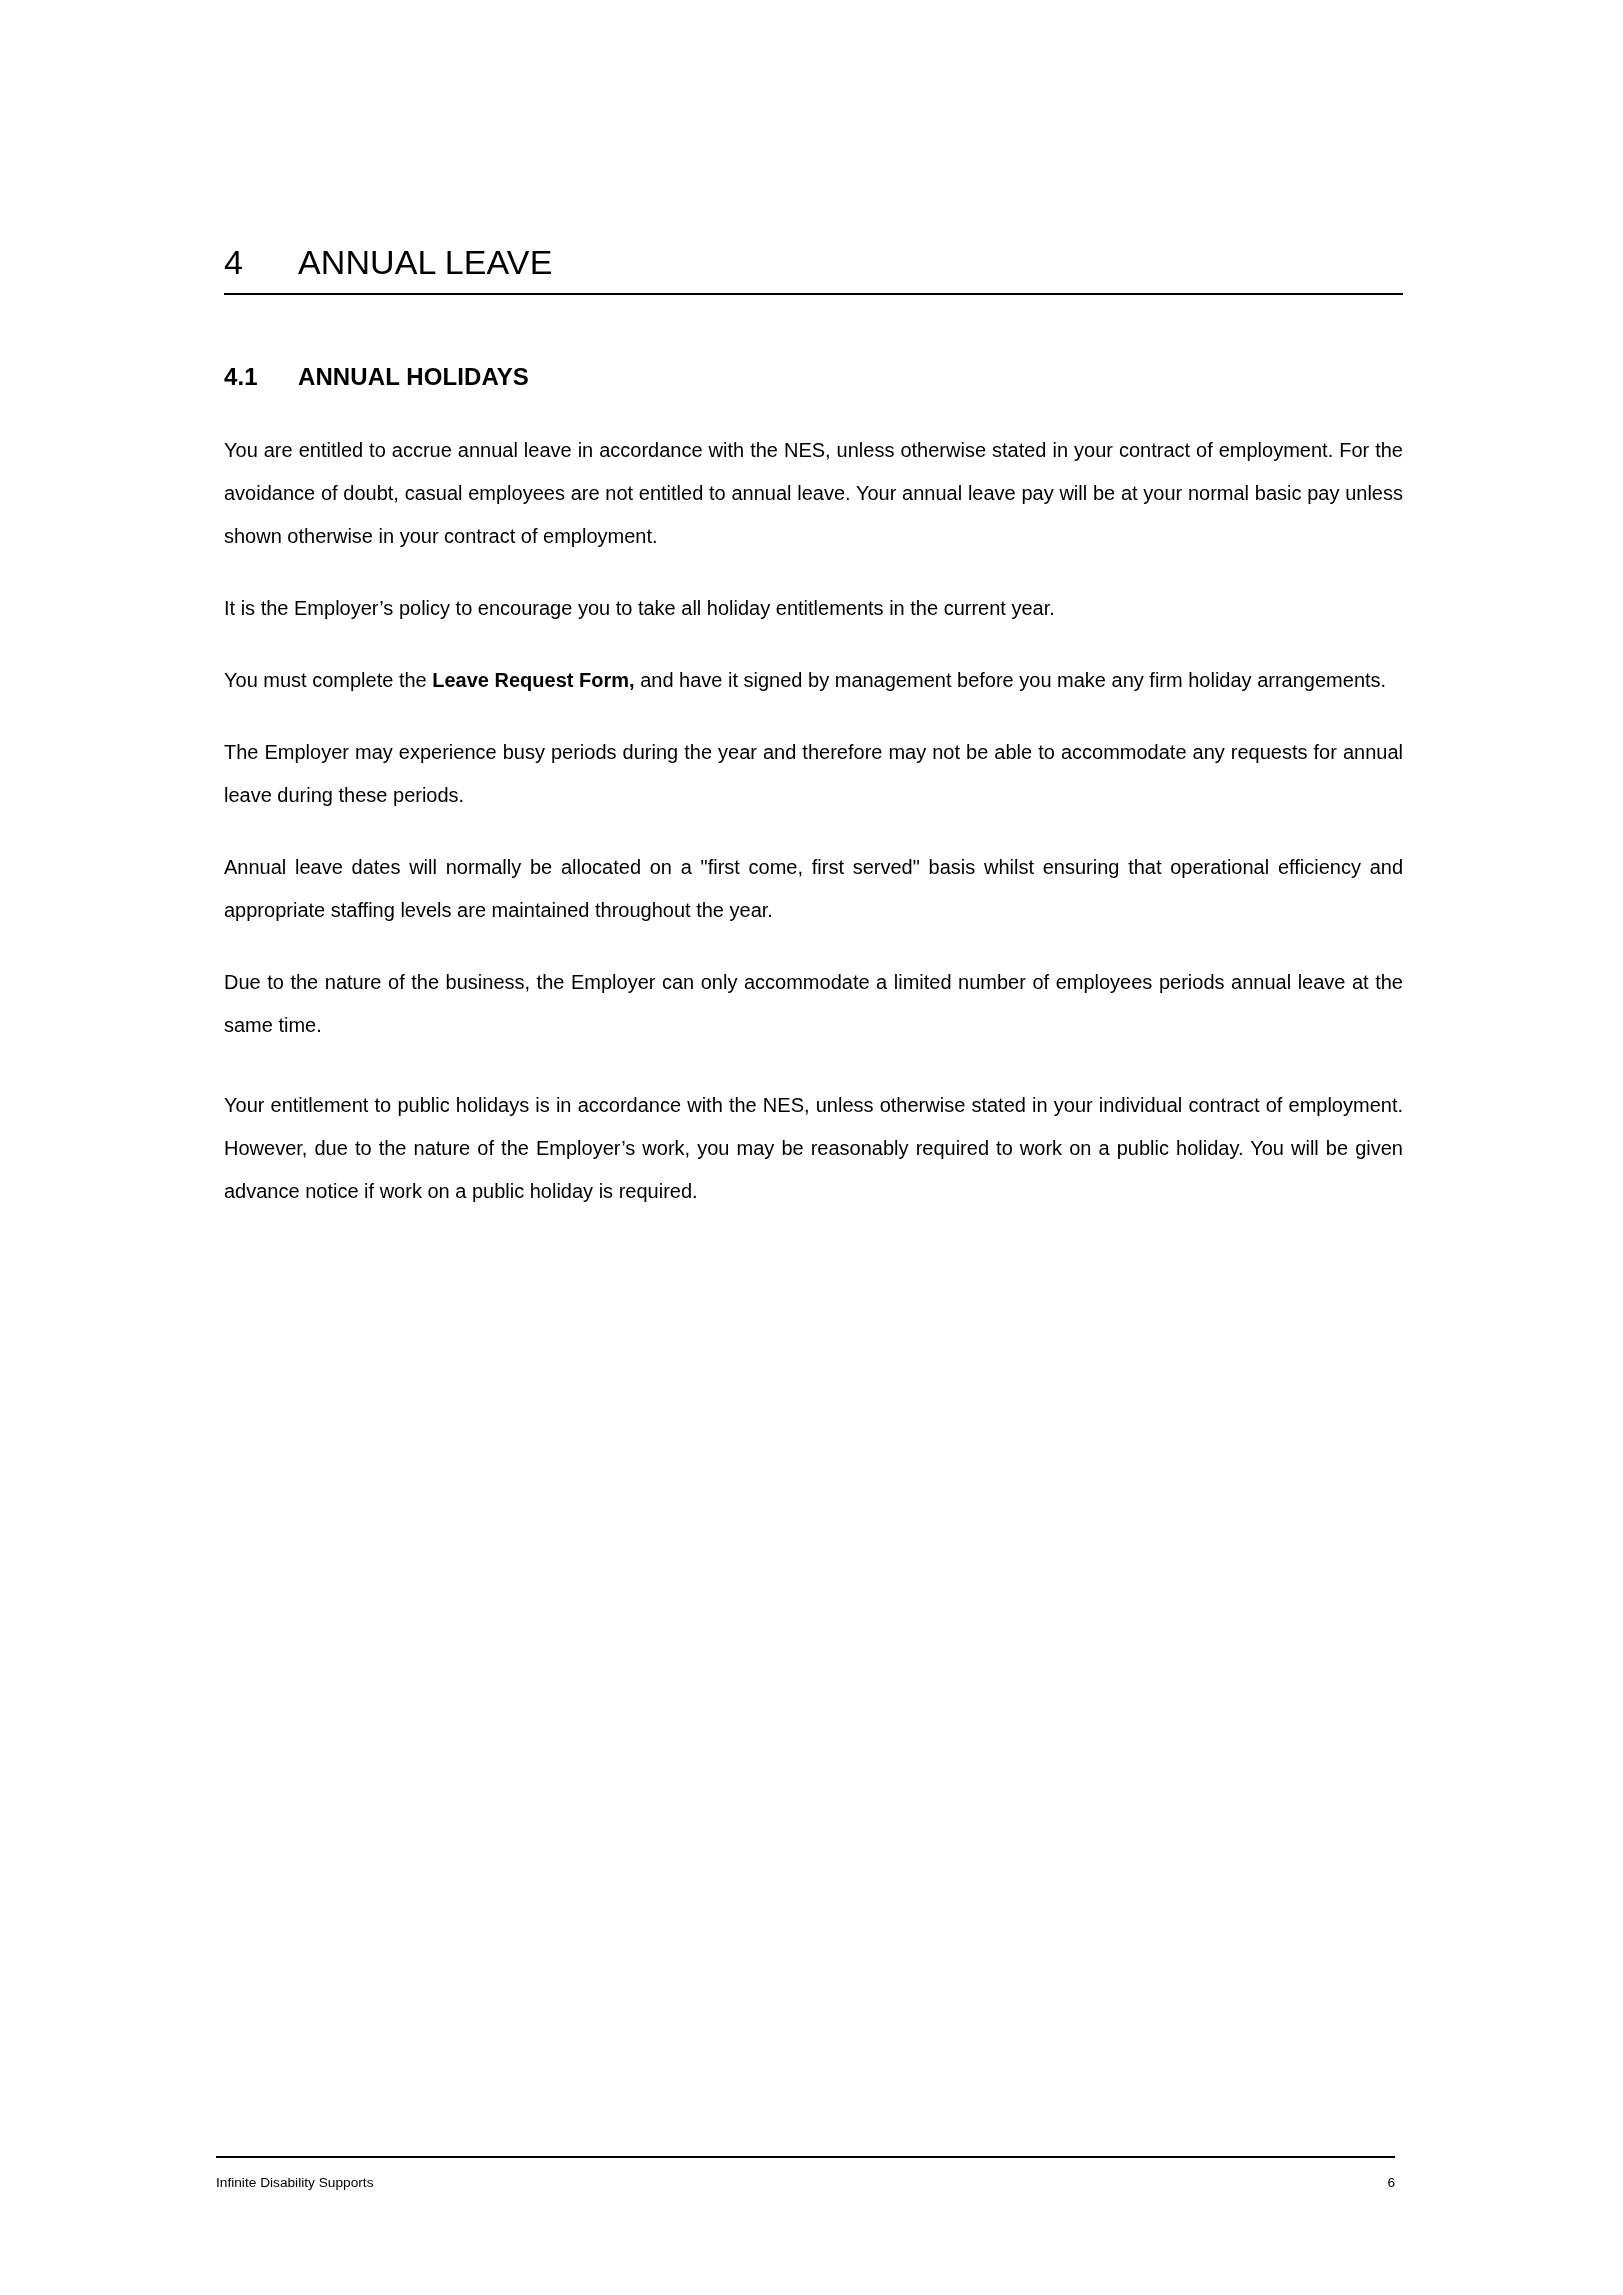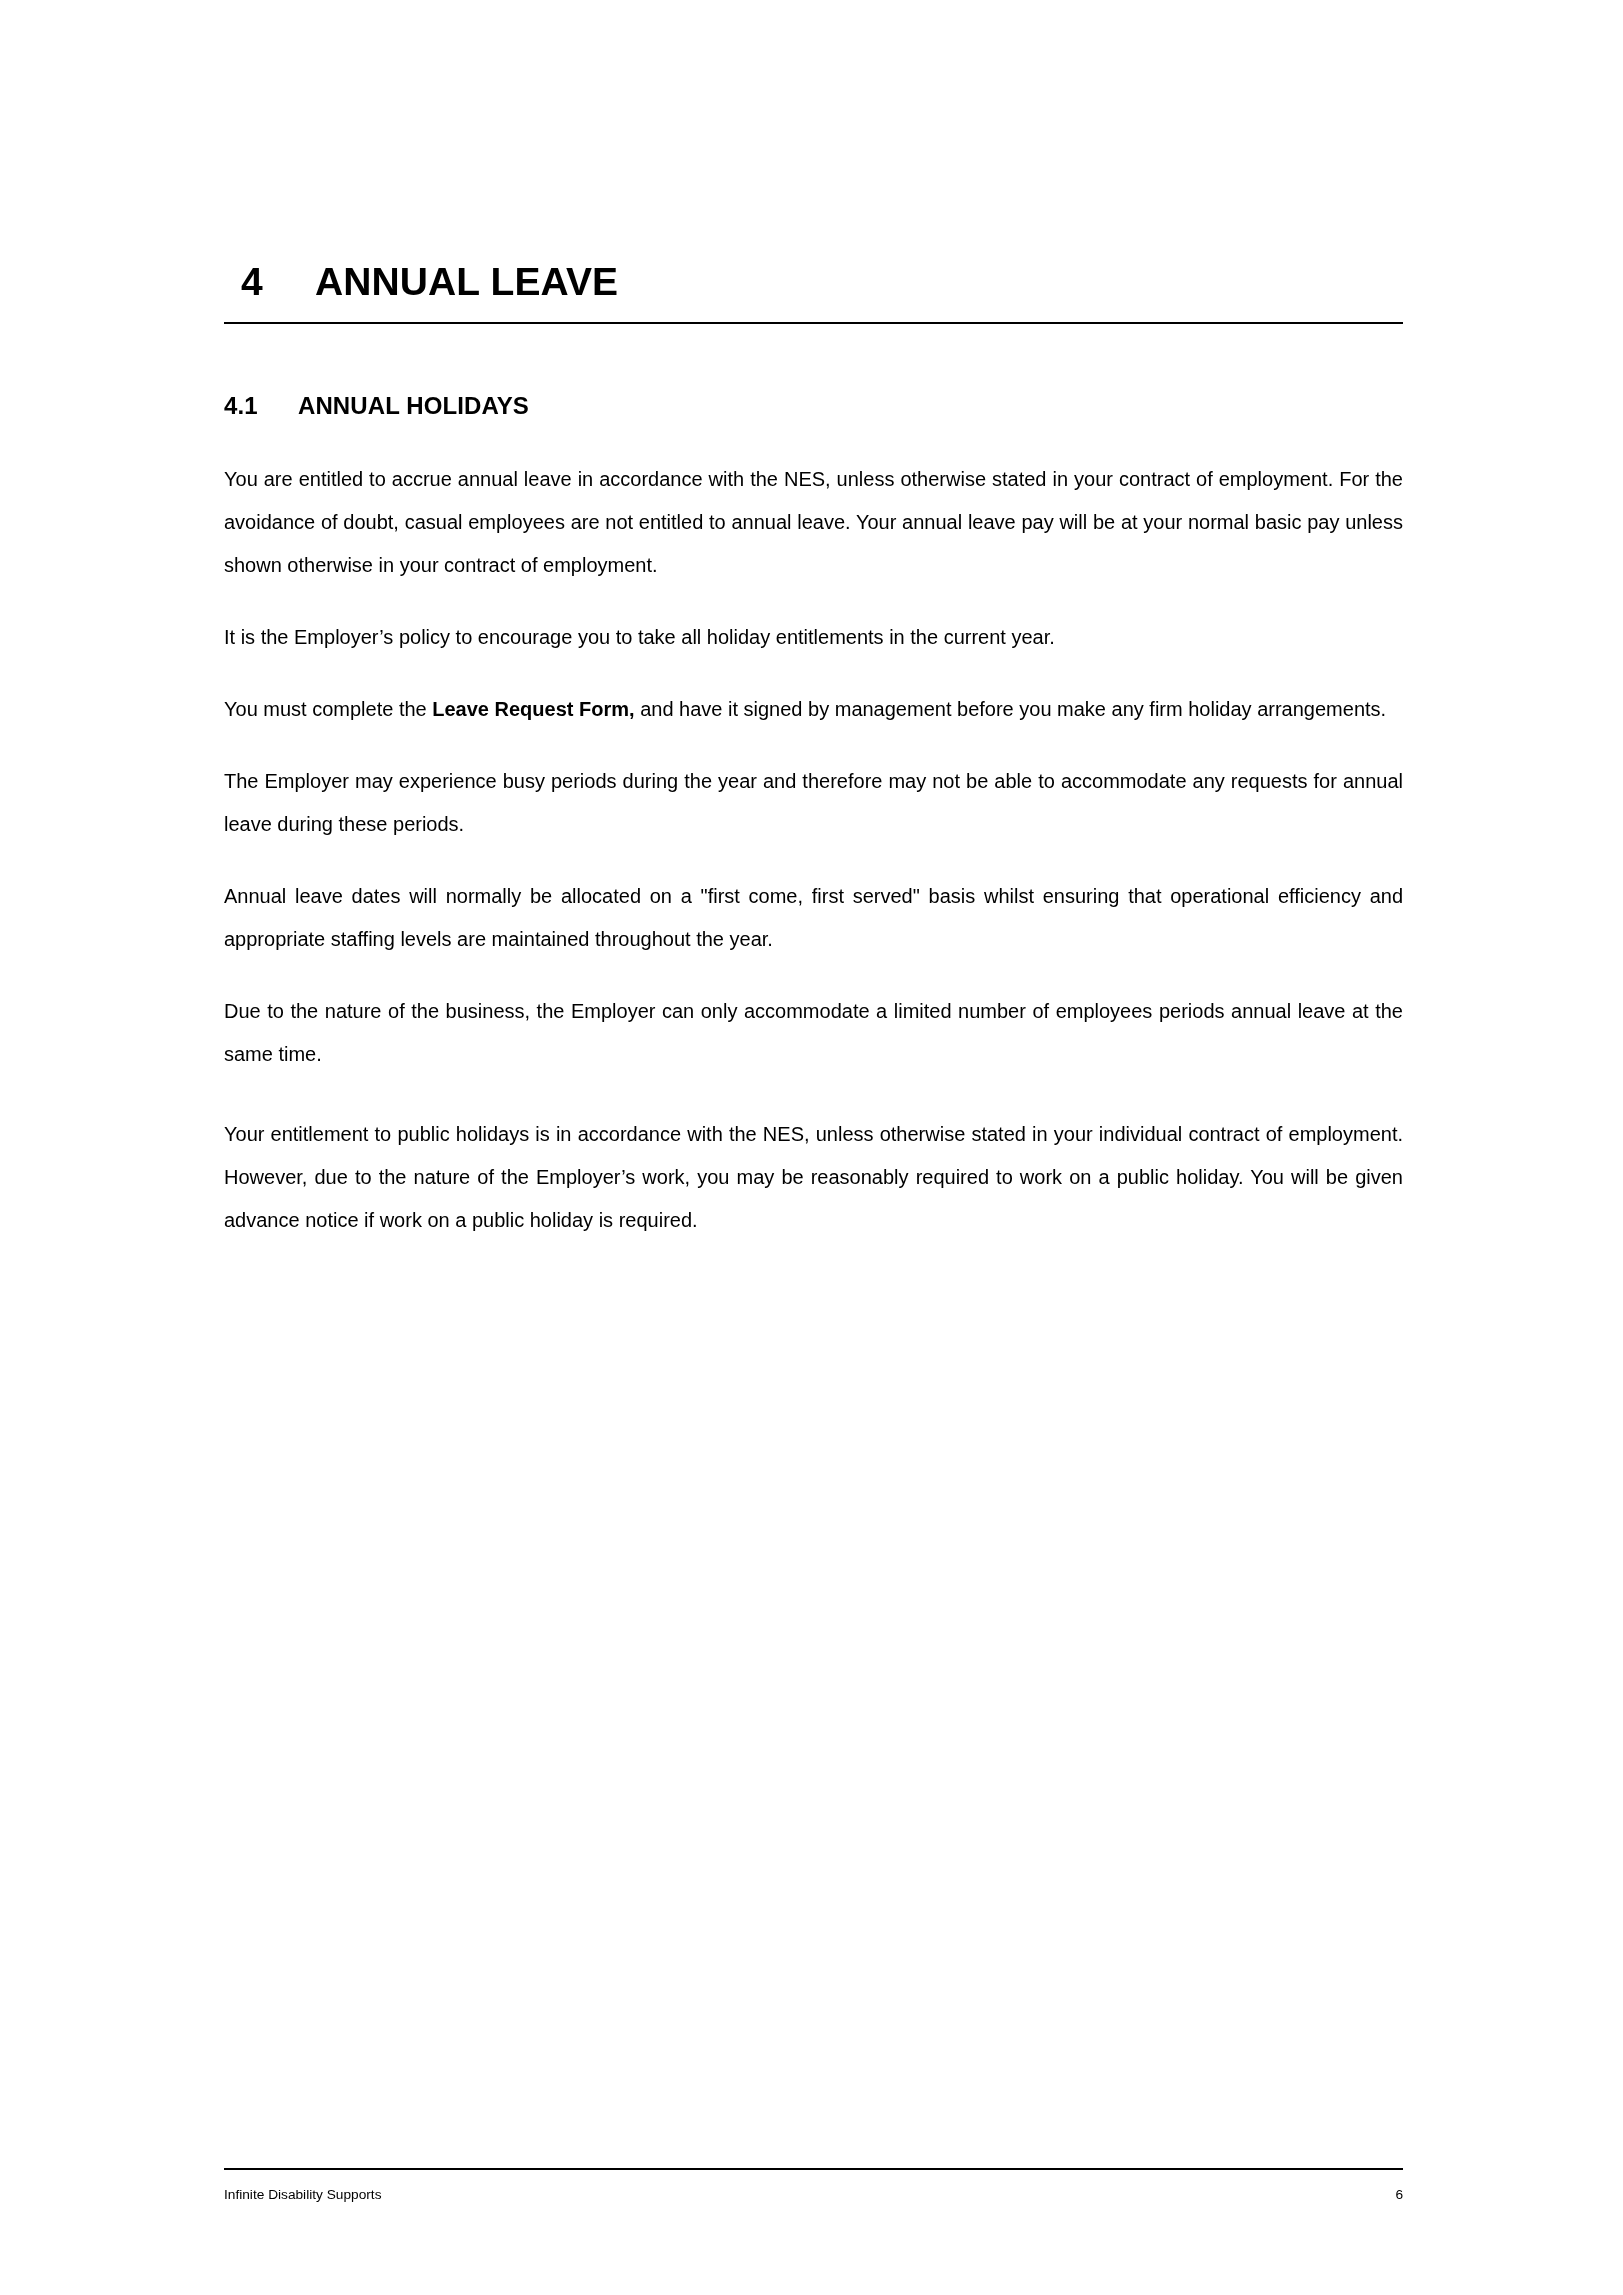--- a/index.html
+++ b/index.html
@@ -19,24 +19,24 @@
   }
   .content {
     position: absolute;
     left: 224px;
     top: 0;
     width: 1179px;
   }
 
   
   .chapter-heading {
-    margin: 17px;
+    margin: 0;
     padding-top: 243px;
-    font-size: 39px;
-    font-weight: bold;
+    font-size: 34px;
+    font-weight: normal;
     line-height: 1.15;
     letter-spacing: 0.1px;
     white-space: nowrap;
   }
   .chapter-heading .num {
     display: inline-block;
     width: 74px;
   }
   .chapter-rule {
     margin-top: 10.5px;
@@ -69,24 +69,23 @@
     text-align: justify;
     text-justify: inter-word;
   }
   p.body.first { padding-top: 37px; }
   p.body.gap   { padding-top: 29px; }
   p.body b { font-weight: bold; }
 
   
   .footer {
     position: absolute;
-    left: 224px;
+    left: 216px;
     top: 2156px;
     width: 1179px;
-    margin-top: 12px;
   }
   .footer-rule {
     border: 0;
     border-top: 2px solid #000000;
     margin: 0;
     width: 100%;
   }
   .footer-row {
     display: flex;
     justify-content: space-between;

